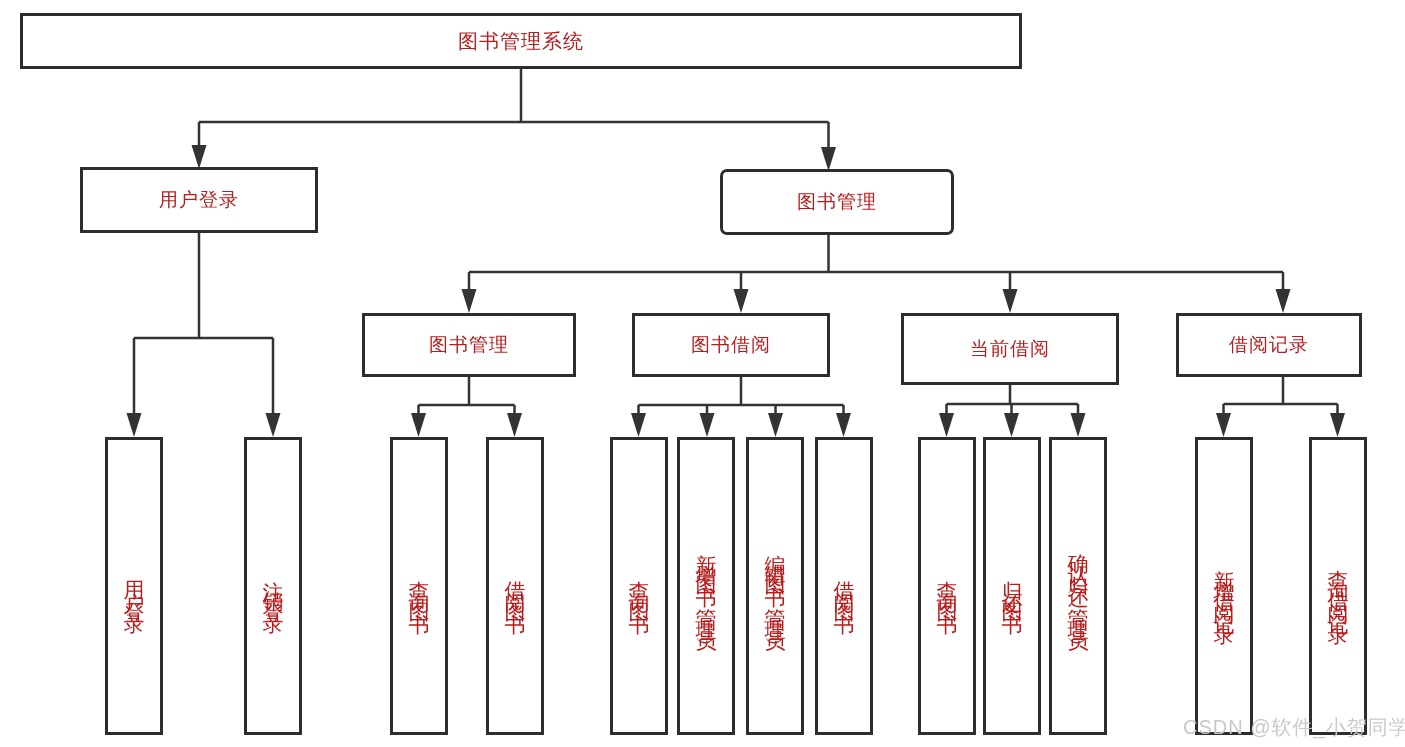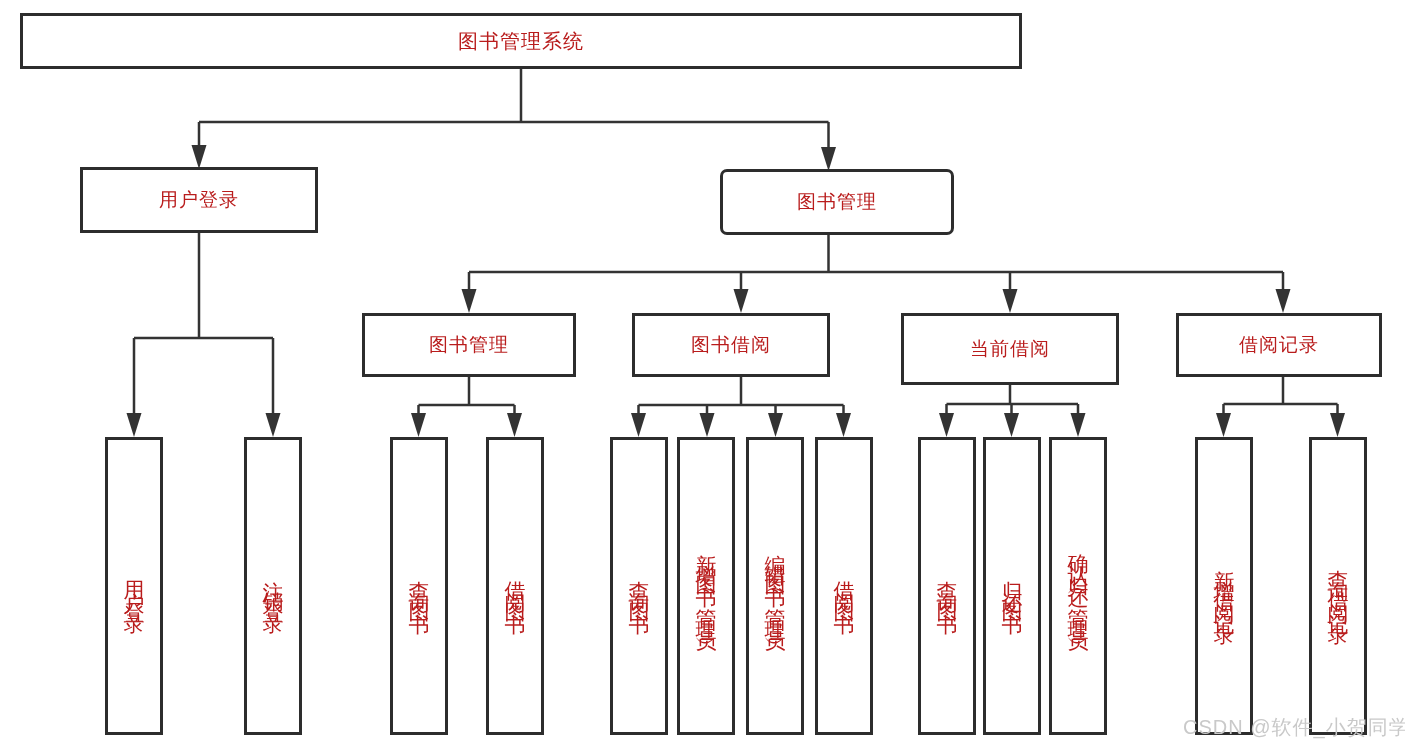--- a/index.html
+++ b/index.html
@@ -98,21 +98,21 @@
   </svg>
 
   <div class="node hnode root" style="left:20px; top:13px; width:1002px; height:56px;">图书管理系统</div>
 
   <div class="node hnode" style="left:80px; top:167px; width:238px; height:66px;">用户登录</div>
   <div class="node hnode" style="left:720px; top:169px; width:234px; height:66px;border-radius:7px;">图书管理</div>
 
   <div class="node hnode" style="left:362px; top:313px; width:214px; height:64px;">图书管理</div>
   <div class="node hnode" style="left:632px; top:313px; width:198px; height:64px;">图书借阅</div>
   <div class="node hnode" style="left:901px; top:313px; width:218px; height:72px;">当前借阅</div>
-  <div class="node hnode" style="left:1176px; top:313px; width:206px; height:64px;">借阅记录</div>
+  <div class="node hnode" style="left:1176px; top:313px; width:186px; height:64px;">借阅记录</div>
 
   <div class="node vnode" style="left:105px;">用户登录</div>
   <div class="node vnode" style="left:244px;">注销登录</div>
 
   <div class="node vnode" style="left:390px;">查询图书</div>
   <div class="node vnode" style="left:486px;">借阅图书</div>
 
   <div class="node vnode" style="left:610px;">查询图书</div>
   <div class="node vnode" style="left:677px;">新增图书（管理员）</div>
   <div class="node vnode" style="left:746px;">编辑图书（管理员）</div>

